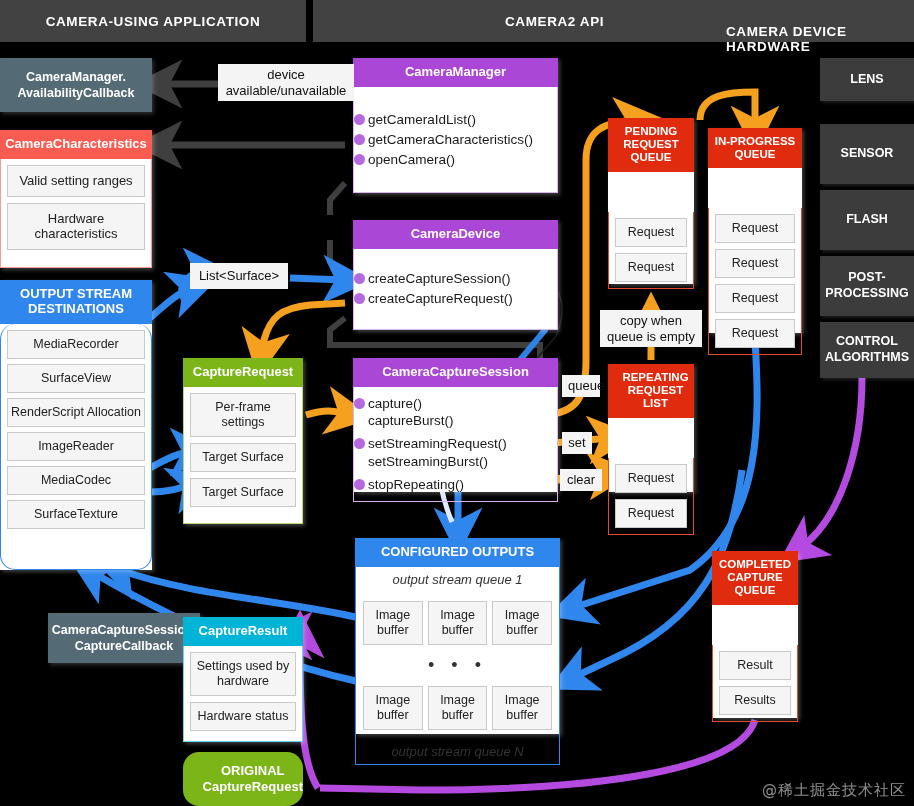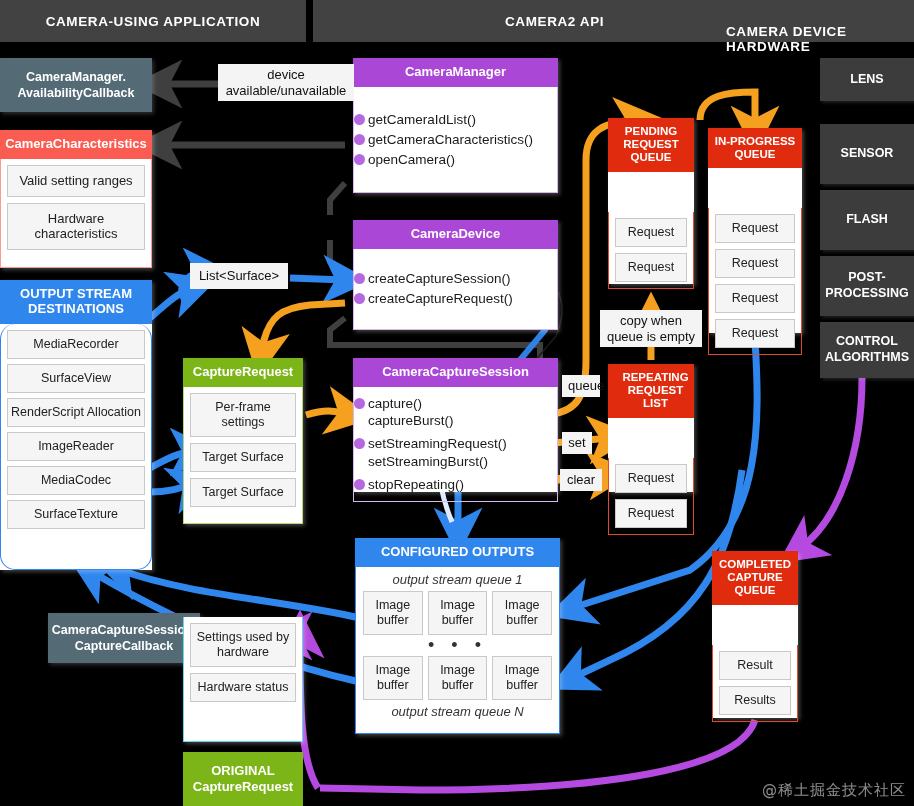--- a/index.html
+++ b/index.html
@@ -186,27 +186,28 @@
   <div class="abs panel" style="left:183px;top:358px;width:120px;height:166px;">
     <div class="phead green-head">CaptureRequest</div>
     <div class="pbody green-body">
       <div class="cell sm">Per-frame settings</div>
       <div class="cell sm">Target Surface</div>
       <div class="cell sm">Target Surface</div>
     </div>
   </div>
 
   <div class="abs panel" style="left:183px;top:617px;width:120px;height:125px;">
+    <div class="phead cyan-head">CaptureResult</div>
     <div class="pbody cyan-body">
       <div class="cell sm">Settings used by hardware</div>
       <div class="cell sm">Hardware status</div>
     </div>
   </div>
 
-  <div class="abs" style="left:183px;top:752px;width:120px;height:54px;background:#7cb518;display:flex;align-items:center;justify-content:center;text-align:center;font-size:13px;font-weight:bold;line-height:1.25;">
+  <div class="abs" style="left:183px;top:752px;width:120px;height:54px;background:#7cb518;display:flex;align-items:center;justify-content:flex-end;text-align:center;font-size:13px;font-weight:bold;line-height:1.25;border-radius:16px;">
     <span style="white-space:pre-line">ORIGINAL
 CaptureRequest</span>
   </div>
 
   <div class="abs panel" style="left:353px;top:58px;width:205px;height:135px;">
     <div class="phead pk-head">CameraManager</div>
     <div class="pk-body mlist" style="flex:1;">
       <div class="mrow"><span class="dot"></span><span>getCameraIdList()</span></div>
       <div class="mrow"><span class="dot"></span><span>getCameraCharacteristics()</span></div>
       <div class="mrow"><span class="dot"></span><span>openCamera()</span></div>
@@ -227,21 +228,21 @@
       <div class="mrow"><span class="dot"></span><span style="white-space:pre-line">capture()
 captureBurst()</span></div>
       <div class="mrow"><span class="dot"></span><span style="white-space:pre-line">setStreamingRequest()
 setStreamingBurst()</span></div>
       <div class="mrow"><span class="dot"></span><span>stopRepeating()</span></div>
     </div>
   </div>
 
   <div class="abs panel" style="left:355px;top:538px;width:205px;height:196px;">
     <div class="phead blue-head">CONFIGURED OUTPUTS</div>
-    <div class="pbody blue-body" style="gap:4px;padding:5px 7px;">
+    <div class="pbody blue-body" style="gap:14px;padding:5px 7px;">
       <div class="streamlbl">output stream queue 1</div>
       <div style="display:flex;gap:5px;">
         <div class="cell sm" style="flex:1;">Image buffer</div>
         <div class="cell sm" style="flex:1;">Image buffer</div>
         <div class="cell sm" style="flex:1;">Image buffer</div>
       </div>
       <div class="dots">• • •</div>
       <div style="display:flex;gap:5px;">
         <div class="cell sm" style="flex:1;">Image buffer</div>
         <div class="cell sm" style="flex:1;">Image buffer</div>

